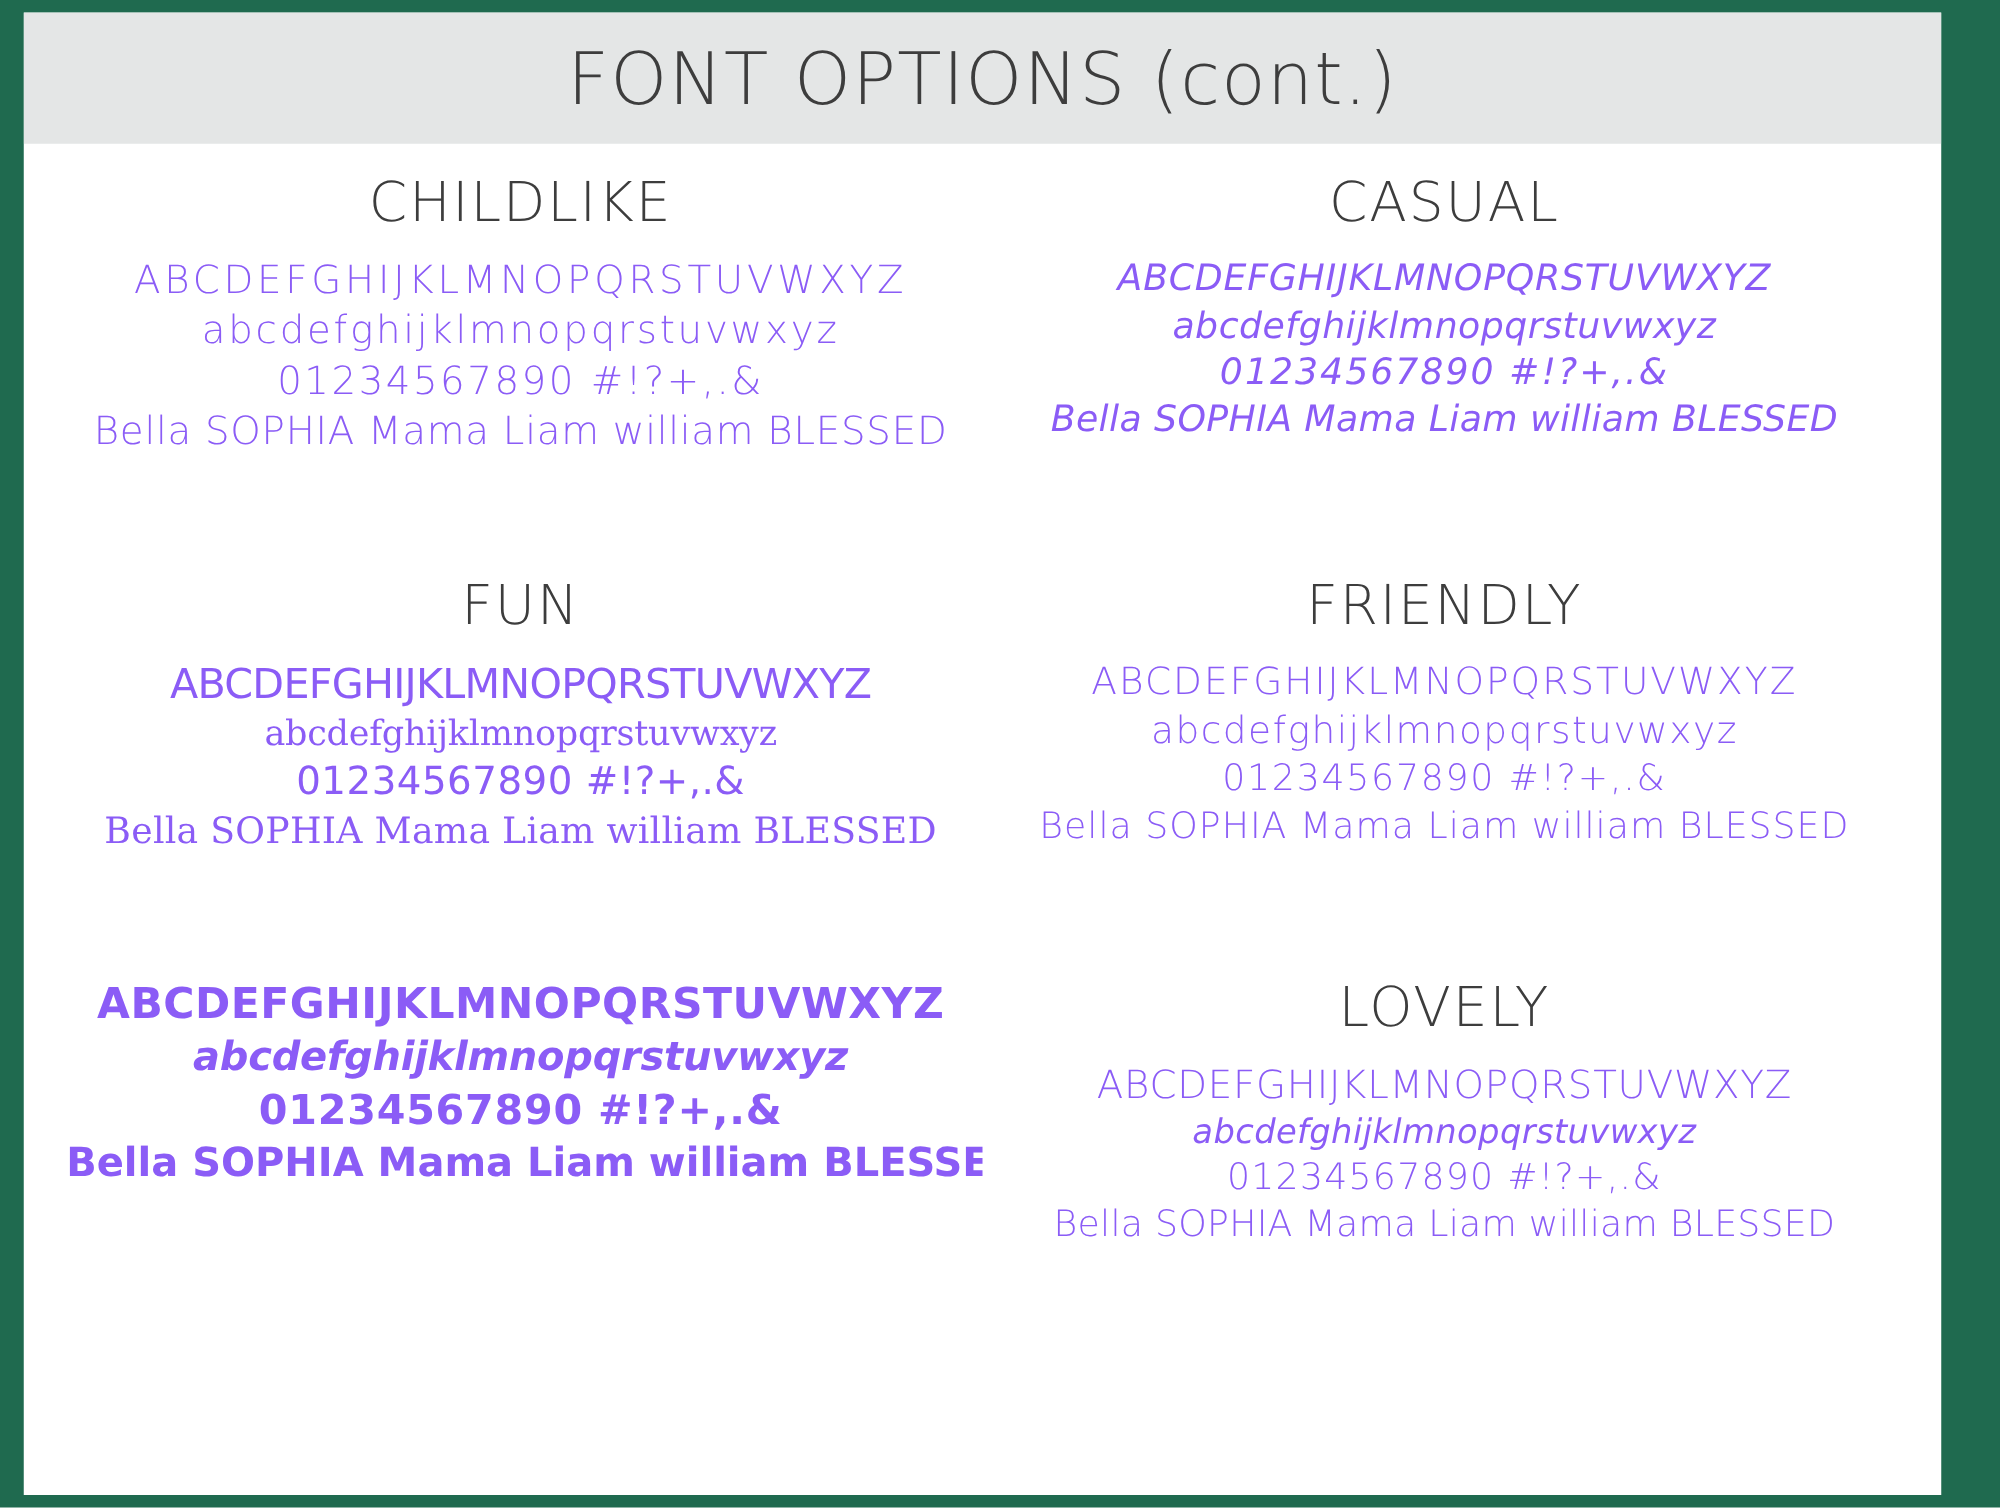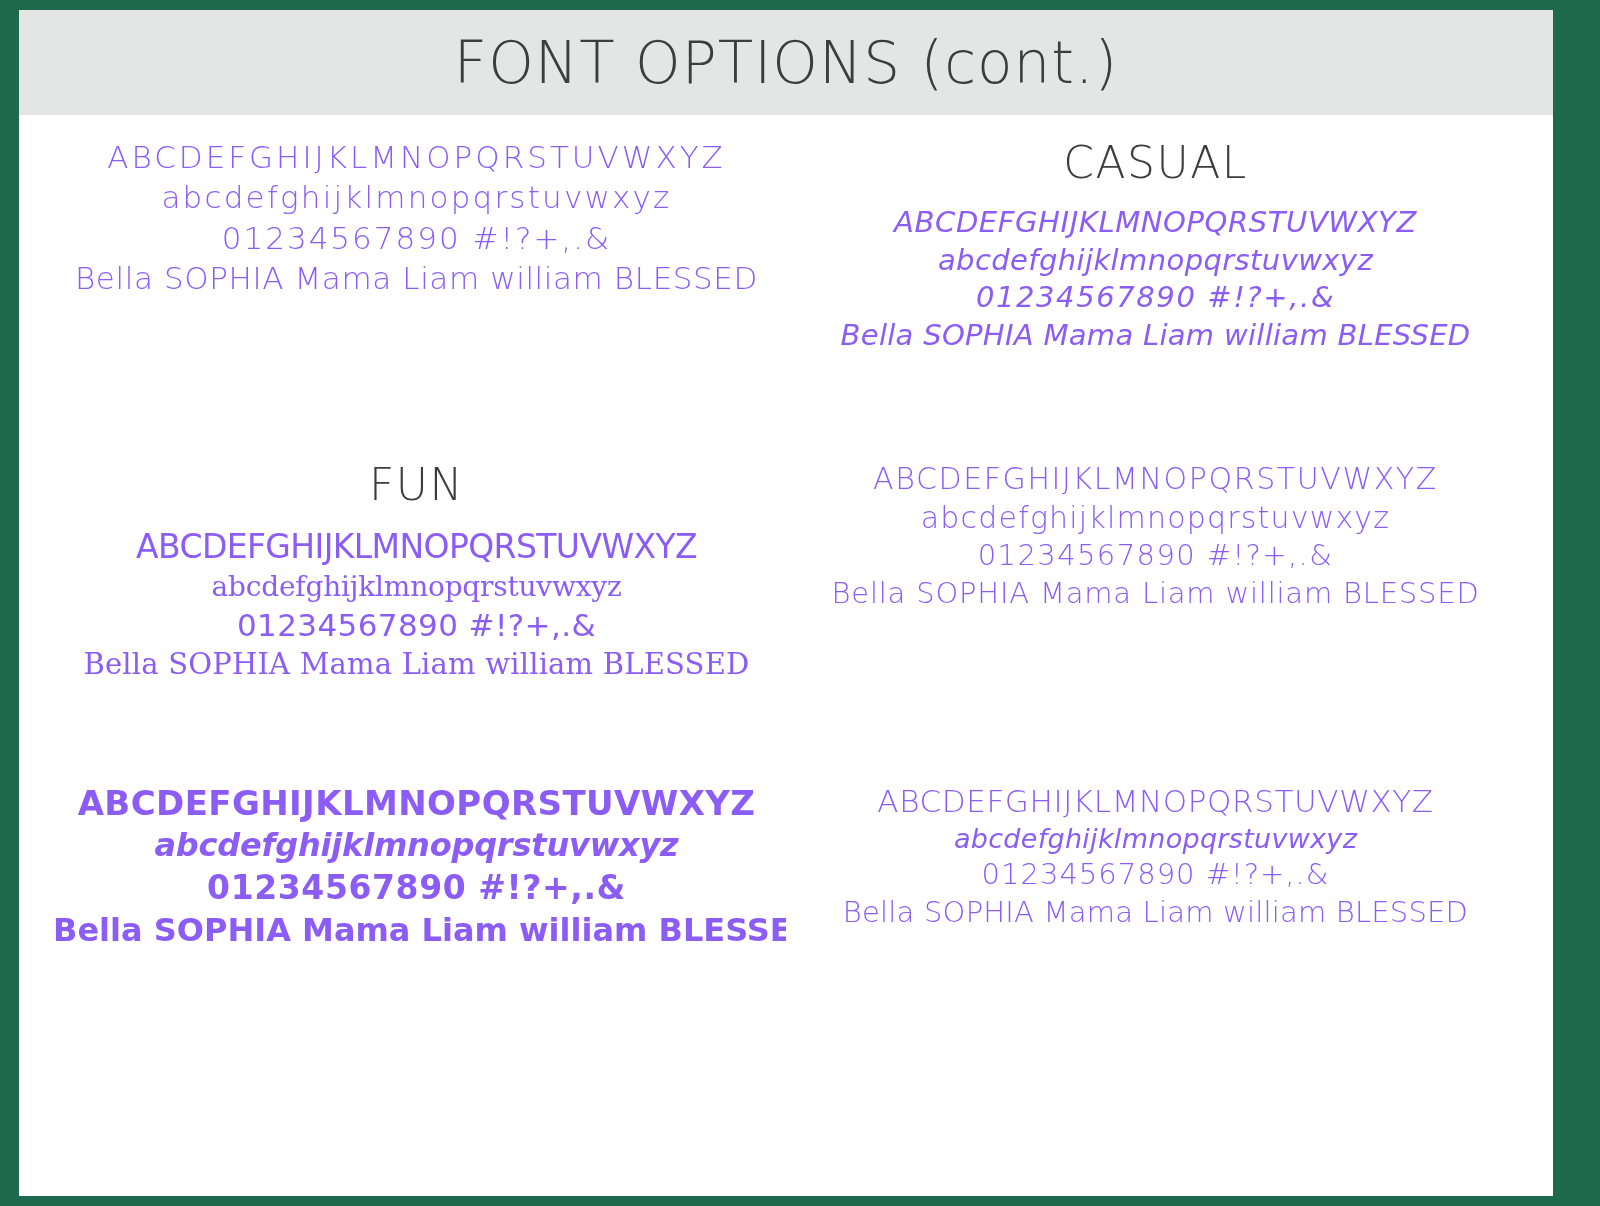--- a/index.html
+++ b/index.html
@@ -155,20 +155,21 @@
 
 <div class="page">
 
   <div class="header-bar">
     <div class="header-title">FONT OPTIONS (cont.)</div>
   </div>
 
   <div class="grid">
 
     <div class="cell s-childlike">
+      <div class="font-name">CHILDLIKE</div>
       <div class="sample-line l-upper">ABCDEFGHIJKLMNOPQRSTUVWXYZ</div>
       <div class="sample-line l-lower">abcdefghijklmnopqrstuvwxyz</div>
       <div class="sample-line l-num">01234567890 #!?+,.&amp;</div>
       <div class="sample-line l-words">Bella SOPHIA Mama Liam william BLESSED</div>
     </div>
 
     <div class="cell s-casual">
       <div class="font-name">CASUAL</div>
       <div class="sample-line l-upper">ABCDEFGHIJKLMNOPQRSTUVWXYZ</div>
       <div class="sample-line l-lower">abcdefghijklmnopqrstuvwxyz</div>
@@ -178,34 +179,36 @@
 
     <div class="cell s-fun">
       <div class="font-name">FUN</div>
       <div class="sample-line l-upper">ABCDEFGHIJKLMNOPQRSTUVWXYZ</div>
       <div class="sample-line l-lower">abcdefghijklmnopqrstuvwxyz</div>
       <div class="sample-line l-num">01234567890 #!?+,.&amp;</div>
       <div class="sample-line l-words">Bella SOPHIA Mama Liam william BLESSED</div>
     </div>
 
     <div class="cell s-friendly">
+      <div class="font-name">FRIENDLY</div>
       <div class="sample-line l-upper">ABCDEFGHIJKLMNOPQRSTUVWXYZ</div>
       <div class="sample-line l-lower">abcdefghijklmnopqrstuvwxyz</div>
       <div class="sample-line l-num">01234567890 #!?+,.&amp;</div>
       <div class="sample-line l-words">Bella SOPHIA Mama Liam william BLESSED</div>
     </div>
 
     <div class="cell s-charming">
       <div class="sample-line l-upper">ABCDEFGHIJKLMNOPQRSTUVWXYZ</div>
       <div class="sample-line l-lower">abcdefghijklmnopqrstuvwxyz</div>
       <div class="sample-line l-num">01234567890 #!?+,.&amp;</div>
       <div class="sample-line l-words">Bella SOPHIA Mama Liam william BLESSED</div>
     </div>
 
     <div class="cell s-lovely">
+      <div class="font-name">LOVELY</div>
       <div class="sample-line l-upper">ABCDEFGHIJKLMNOPQRSTUVWXYZ</div>
       <div class="sample-line l-lower">abcdefghijklmnopqrstuvwxyz</div>
       <div class="sample-line l-num">01234567890 #!?+,.&amp;</div>
       <div class="sample-line l-words">Bella SOPHIA Mama Liam william BLESSED</div>
     </div>
 
   </div>
 </div>
 
 </body></html>

